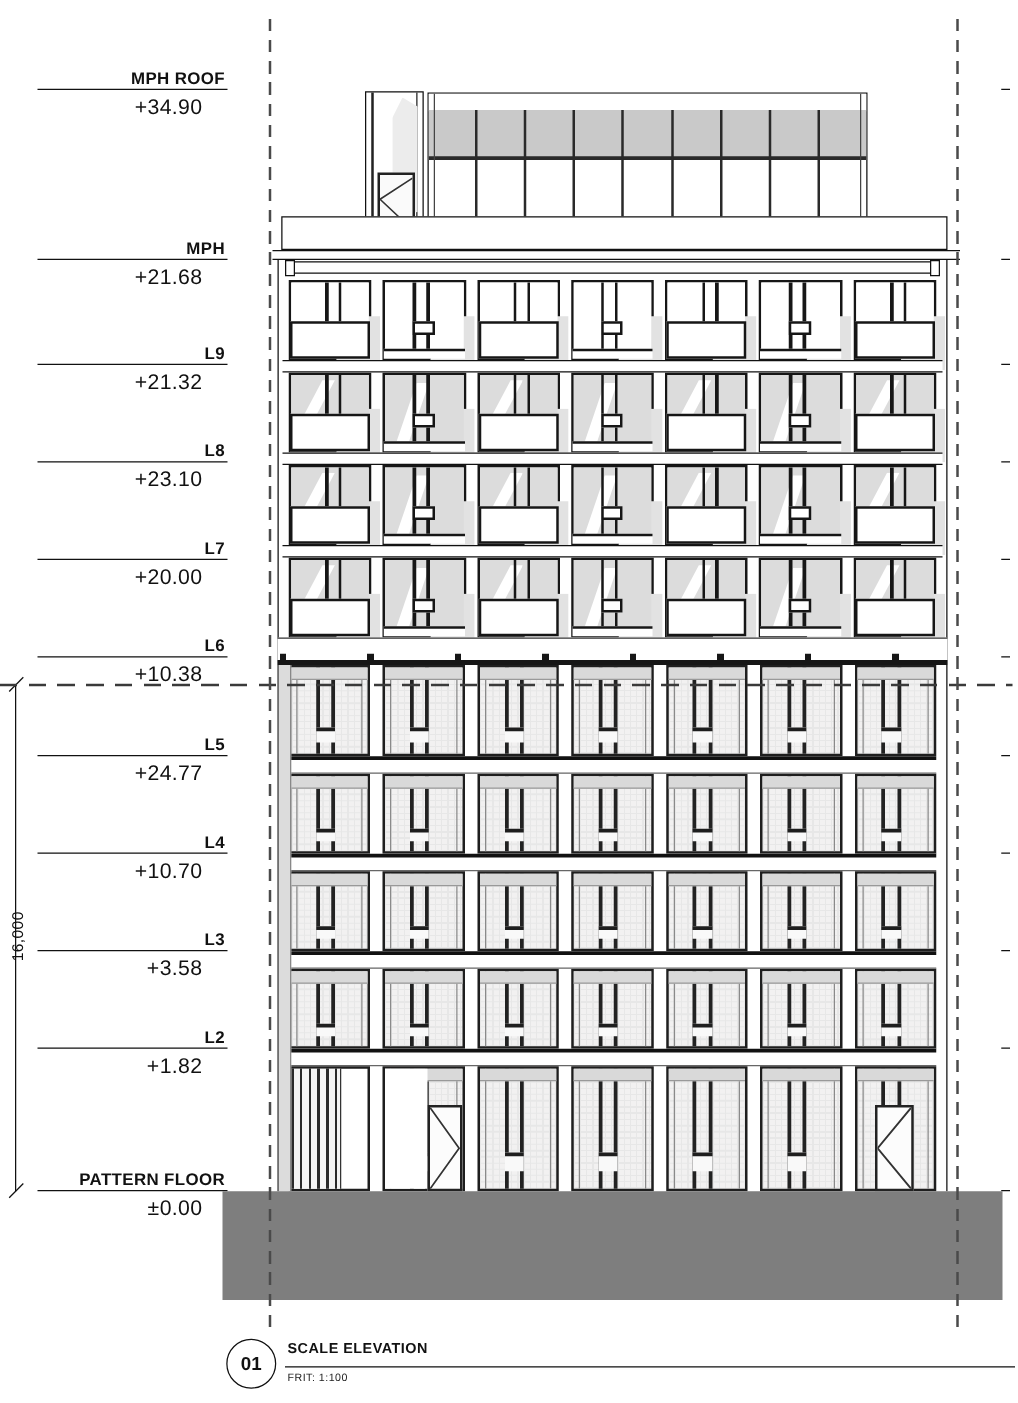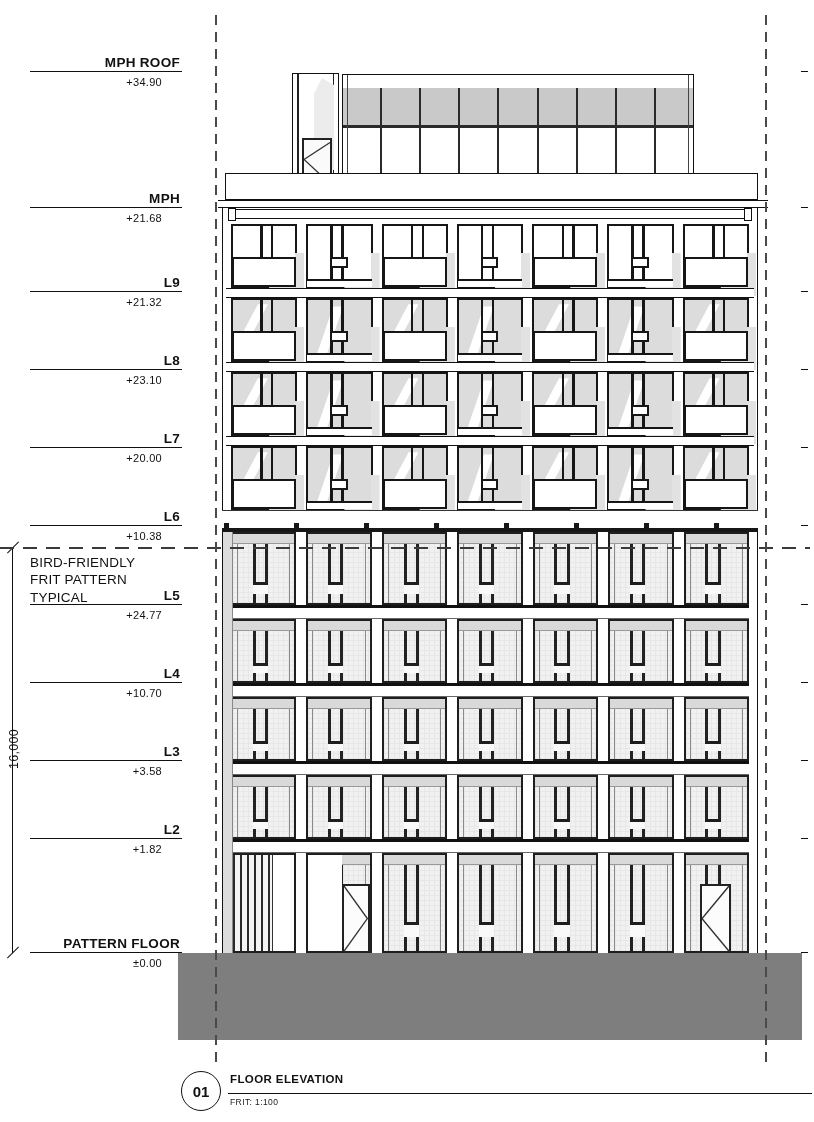--- a/index.html
+++ b/index.html
@@ -2,21 +2,21 @@
 <html><head>
 <meta charset="utf-8">
 <style>
   html,body{margin:0;padding:0;background:#fff;}
   #canvas{position:relative;width:814px;height:1122px;background:#fff;overflow:hidden;
           font-family:"Liberation Sans",sans-serif;color:#111;}
   
   .lvl{position:absolute;left:0;width:186px;height:0;}
   .lvl .ln{position:absolute;left:30px;right:4px;top:-1px;border-top:1.6px solid #111;}
   .lvl .lab{position:absolute;right:6px;bottom:2px;font-weight:bold;font-size:13.5px;letter-spacing:.3px;white-space:nowrap;}
-  .lvl .val{position:absolute;right:24px;top:4px;font-size:11px;letter-spacing:.3px;}
+  .lvl .val{position:absolute;right:24px;top:4px;font-size:17px;letter-spacing:.3px;}
   .rtick{position:absolute;left:801px;width:7px;height:0;border-top:1.6px solid #111;}
   
   .dash-v{position:absolute;top:15px;width:2px;height:1048px;z-index:7;
           background:repeating-linear-gradient(#4a4a4a 0 10px,transparent 10px 17px);}
   
   #frit-line{position:absolute;left:0;top:547px;width:810px;height:2px;z-index:6;
              background:repeating-linear-gradient(90deg,#3a3a3a 0 14px,transparent 14px 23px);}
   #frit-note{position:absolute;left:30px;top:554px;width:160px;font-size:13.5px;line-height:1.28;
              letter-spacing:.2px;white-space:pre-line;z-index:6;}
   
@@ -177,23 +177,20 @@
   <div class="dash-v" id="dash-right" style="left:765px"></div>
 
   <div id="dim16">
     <div class="dline"></div>
     <div class="tick" style="top:547px"></div>
     <div class="tick" style="top:952px"></div>
     <div class="dimtext">16,000</div>
   </div>
 
   <div id="frit-line"></div>
-  <div id="frit-note">BIRD-FRIENDLY
-FRIT PATTERN
-TYPICAL</div>
 
   <div id="mph-tower">
     <i class="tline" style="left:4px"></i>
     <i class="tline" style="right:4px"></i>
     <div class="shade"></div>
     <div id="mph-door">
       <svg viewBox="0 0 10 14" preserveAspectRatio="none">
         <path d="M10 1 L0 8 M0 8 L6 14" stroke="#333" stroke-width="0.5" fill="none"></path>
       </svg>
     </div>
@@ -709,17 +706,17 @@
         </div>
       </div>
     </div>
 
   <div id="ground-mass"></div>
 
   <div id="titleblock">
     <div class="circle">
       <span>01</span>
     </div>
-    <div class="ttl">FLOOR ELEVATION</div>
+    <div class="ttl">SCALE ELEVATION</div>
     <div class="tline"></div>
     <div class="tscale">FRIT: 1:100</div>
   </div>
 </div>
 
 </body></html>

